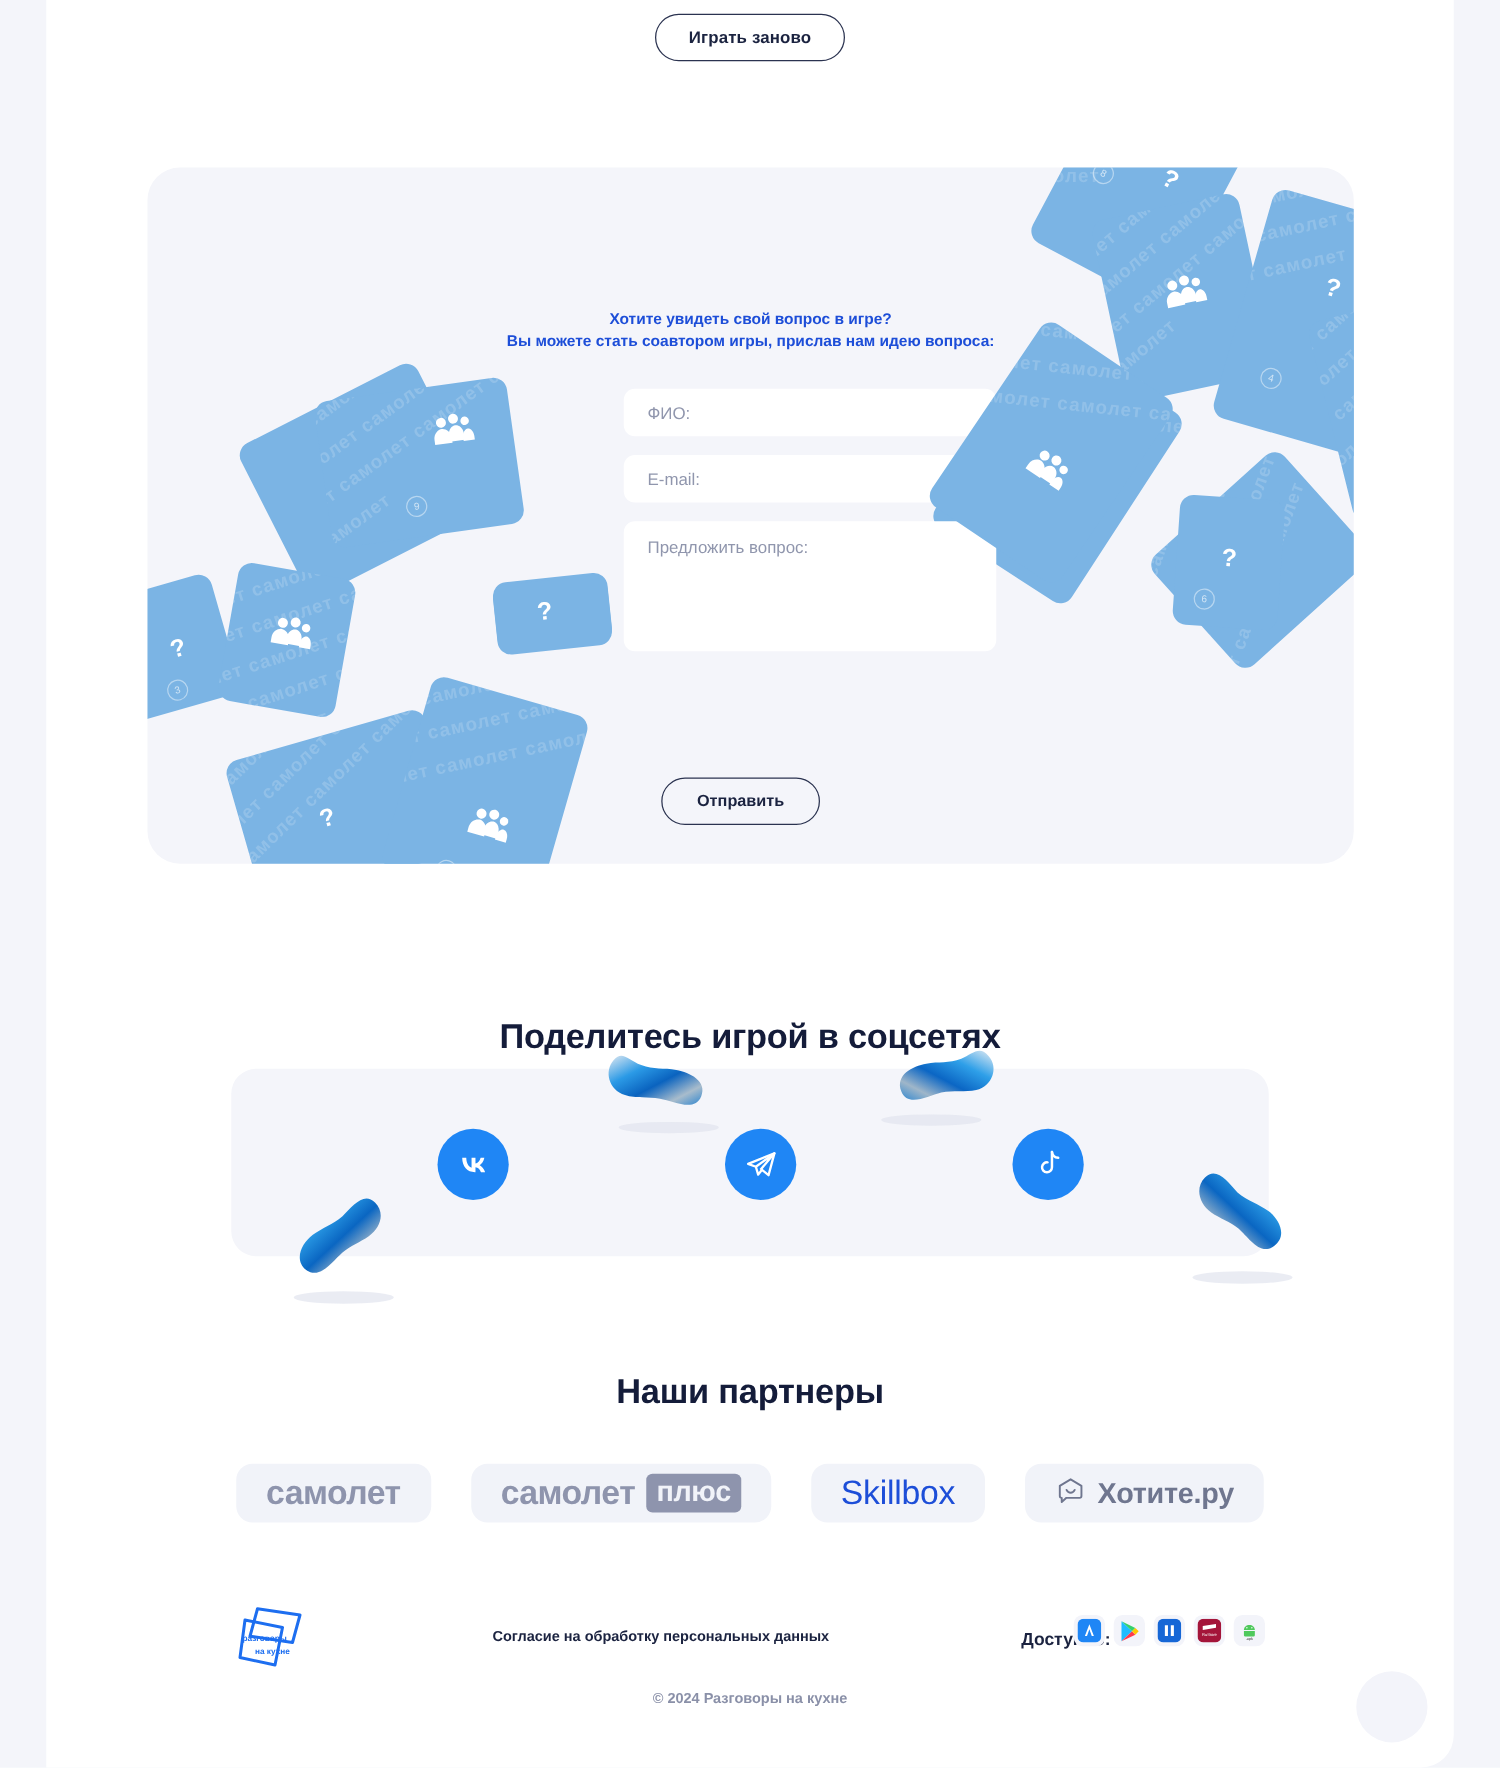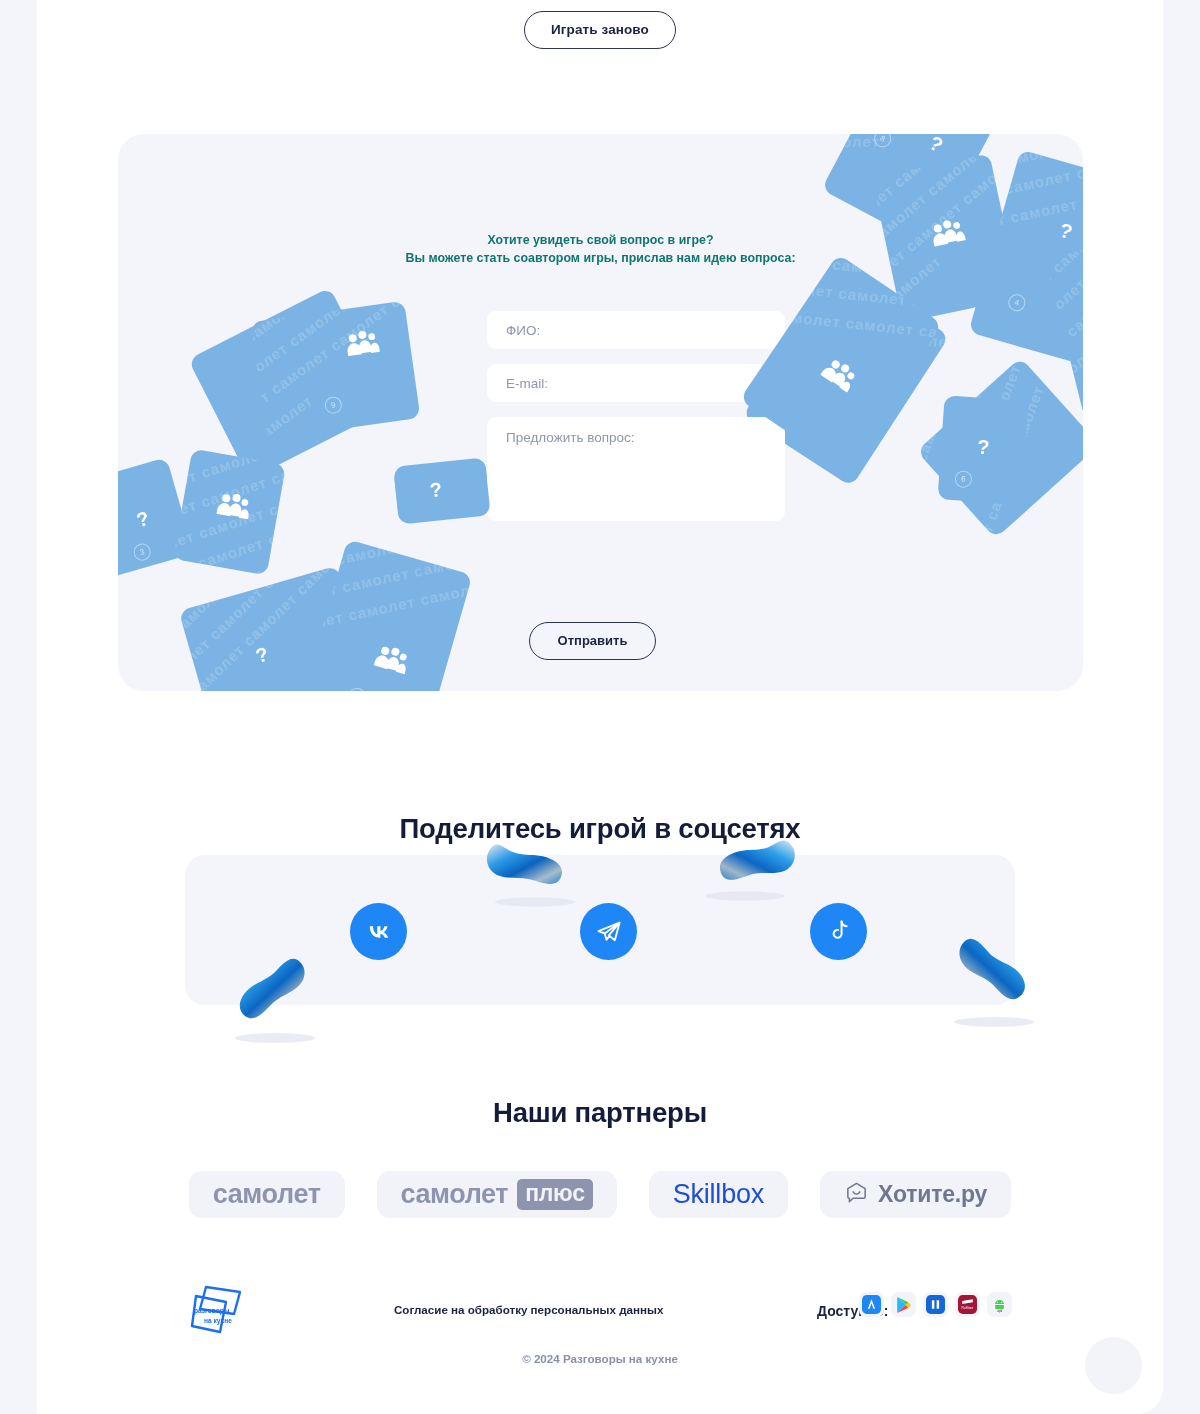--- a/index.html
+++ b/index.html
@@ -36,26 +36,26 @@
     overflow:hidden;
   }
   .panel-inner { position:relative; width:100%; height:100%; z-index:4; }
 
   .form-title {
     position:absolute; top:58px; left:0; width:100%;
     text-align:center; color:#141c3a;
     font-size:33px; font-weight:700; letter-spacing:-.3px;
   }
   .form-sub {
-    position:absolute; top:98px; left:0; width:100%;
-    text-align:center; color:#0f766e;
+    position:absolute; top:113px; left:0; width:100%;
+    text-align:center; color:#1d4ed8;
     font-size:12.4px; font-weight:700; line-height:1.42;
   }
 
-  .fields { position:absolute; top:177px; left:369px; width:298px; }
+  .fields { position:absolute; top:177px; left:381px; width:298px; }
   .field {
     width:298px; height:38px; background:#fff; border-radius:9px;
     margin-bottom:15px; position:relative; display:flex; align-items:center;
   }
   .field span.ph {
     padding-left:19px; color:#9096ad; font-size:13.5px;
   }
   .field .chev {
     position:absolute; right:17px; top:50%; transform:translateY(-50%);
     width:11px; height:11px;

